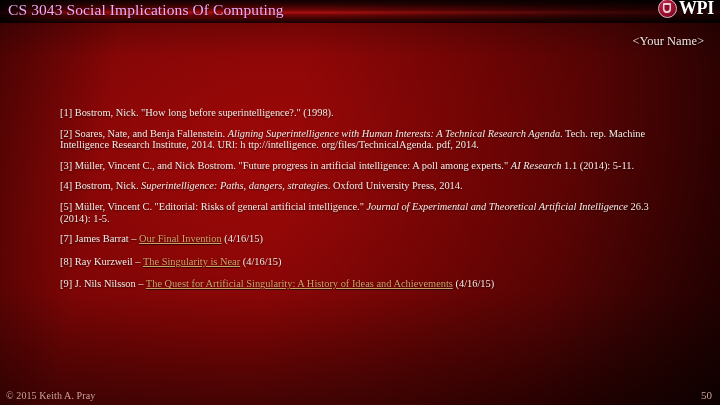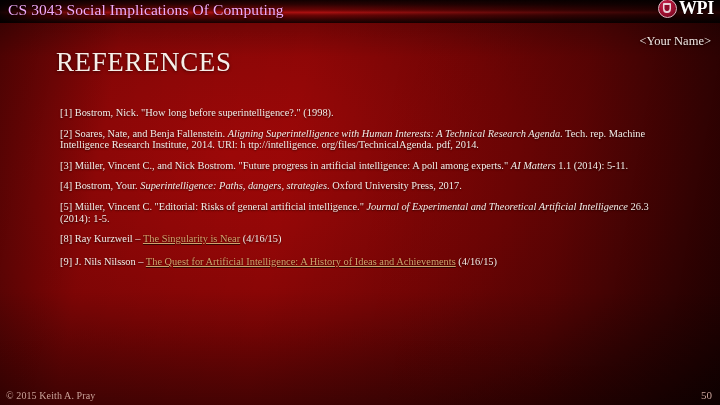--- a/index.html
+++ b/index.html
@@ -135,21 +135,21 @@
     font-weight: bold;
     color: #ffffff;
     letter-spacing: -0.3px;
     line-height: 19px;
     text-shadow: 0 1px 1px rgba(0,0,0,0.7);
   }
 
   
   .your-name {
     position: absolute;
-    right: 9px;
+    right: 16px;
     top: 34px;
     font-size: 12.5px;
     color: #f0e6e2;
     text-shadow: 0 1px 2px rgba(0,0,0,0.75);
   }
 
   
   .slide-title {
     position: absolute;
     left: 56px;
@@ -213,28 +213,28 @@
   </div>
   <div class="header-title">CS 3043 Social Implications Of Computing</div>
 
   <div class="header-logo">
     <div class="seal"></div>
     <div class="wpi-text">WPI</div>
   </div>
 
   <div class="your-name">&lt;Your Name&gt;</div>
 
-  <div class="slide-title">REFERENCES</div>
 
   <div class="refs" id="refs-container">
       <div class="ref"><span>[1]</span><span> Bostrom, Nick. "How long before superintelligence?." (1998).</span></div>
       <div class="ref"><span>[2]</span><span> Soares, Nate, and Benja Fallenstein. </span><i>Aligning Superintelligence with Human Interests: A Technical Research Agenda</i><span>. Tech. rep. Machine Intelligence Research Institute, 2014. URl: h ttp://intelligence. org/files/TechnicalAgenda. pdf, 2014.</span></div>
-      <div class="ref"><span>[3]</span><span> Müller, Vincent C., and Nick Bostrom. "Future progress in artificial intelligence: A poll among experts." </span><i>AI Matters</i><span> 1.1 (2014): 5-11.</span></div>
-      <div class="ref"><span>[4]</span><span> Bostrom, Your. </span><i>Superintelligence: Paths, dangers, strategies</i><span>. Oxford University Press, 2017.</span></div>
+      <div class="ref"><span>[3]</span><span> Müller, Vincent C., and Nick Bostrom. "Future progress in artificial intelligence: A poll among experts." </span><i>AI Research</i><span> 1.1 (2014): 5-11.</span></div>
+      <div class="ref"><span>[4]</span><span> Bostrom, Nick. </span><i>Superintelligence: Paths, dangers, strategies</i><span>. Oxford University Press, 2014.</span></div>
       <div class="ref"><span>[5]</span><span> Müller, Vincent C. "Editorial: Risks of general artificial intelligence." </span><i>Journal of Experimental and Theoretical Artificial Intelligence</i><span> 26.3 (2014): 1-5.</span></div>
+      <div class="ref ref-spaced"><span>[7]</span><span> James Barrat – </span><a class="ref-link">Our Final Invention</a><span> (4/16/15)</span></div>
       <div class="ref ref-spaced"><span>[8]</span><span> Ray Kurzweil – </span><a class="ref-link">The Singularity is Near</a><span> (4/16/15)</span></div>
-      <div class="ref ref-spaced"><span>[9]</span><span> J. Nils Nilsson – </span><a class="ref-link">The Quest for Artificial Intelligence: A History of Ideas and Achievements</a><span> (4/16/15)</span></div>
+      <div class="ref ref-spaced"><span>[9]</span><span> J. Nils Nilsson – </span><a class="ref-link">The Quest for Artificial Singularity: A History of Ideas and Achievements</a><span> (4/16/15)</span></div>
     </div>
 
   <div class="footer-copy">© 2015 Keith A. Pray</div>
   <div class="footer-page">50</div>
 
 </div>
 
 </body></html>

